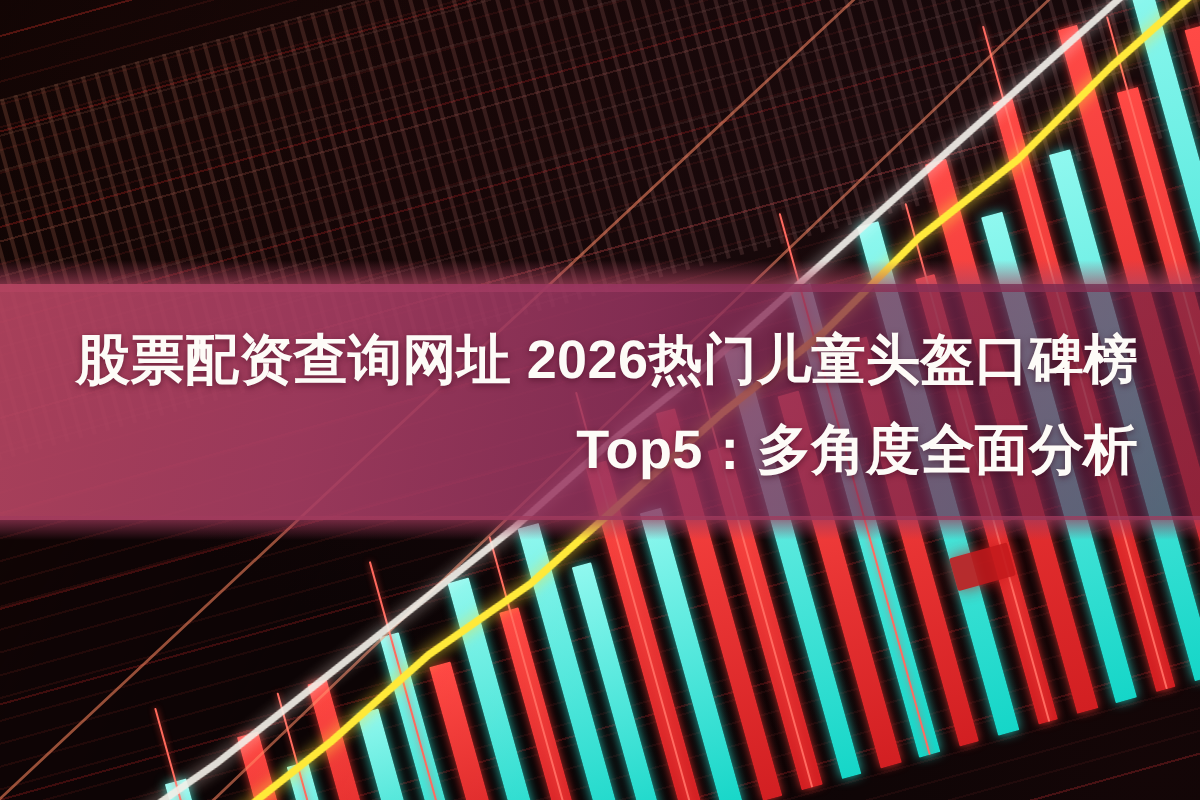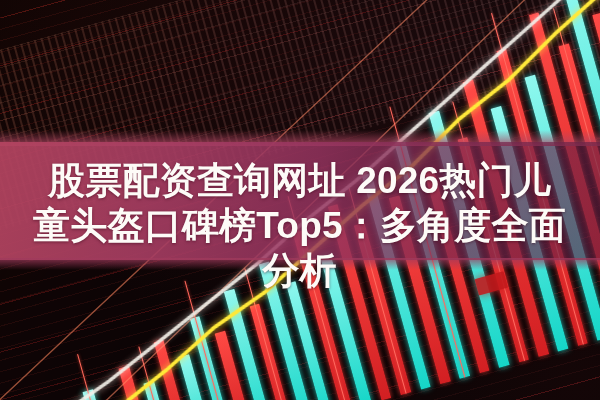--- a/index.html
+++ b/index.html
@@ -133,23 +133,23 @@
     top: 258px; height: 12px;
     background: linear-gradient(to bottom, rgba(160,58,92,0.80) 0%, rgba(160,58,92,0) 100%);
   }
 
   
   .headline {
     position: absolute;
     left: 0; right: 1px;
     top: 158px;
     padding: 0 30px;
-    text-align: center;
+    text-align: right;
     color: #fdfbf7;
-    font-size: 37px;
+    font-size: 27px;
     font-weight: bold;
     line-height: 45px;
     letter-spacing: .2px;
     text-shadow: 0 1px 3px rgba(60,10,30,.55);
     white-space: pre-line;
   }
 </style>
 </head>
 <body>
 

